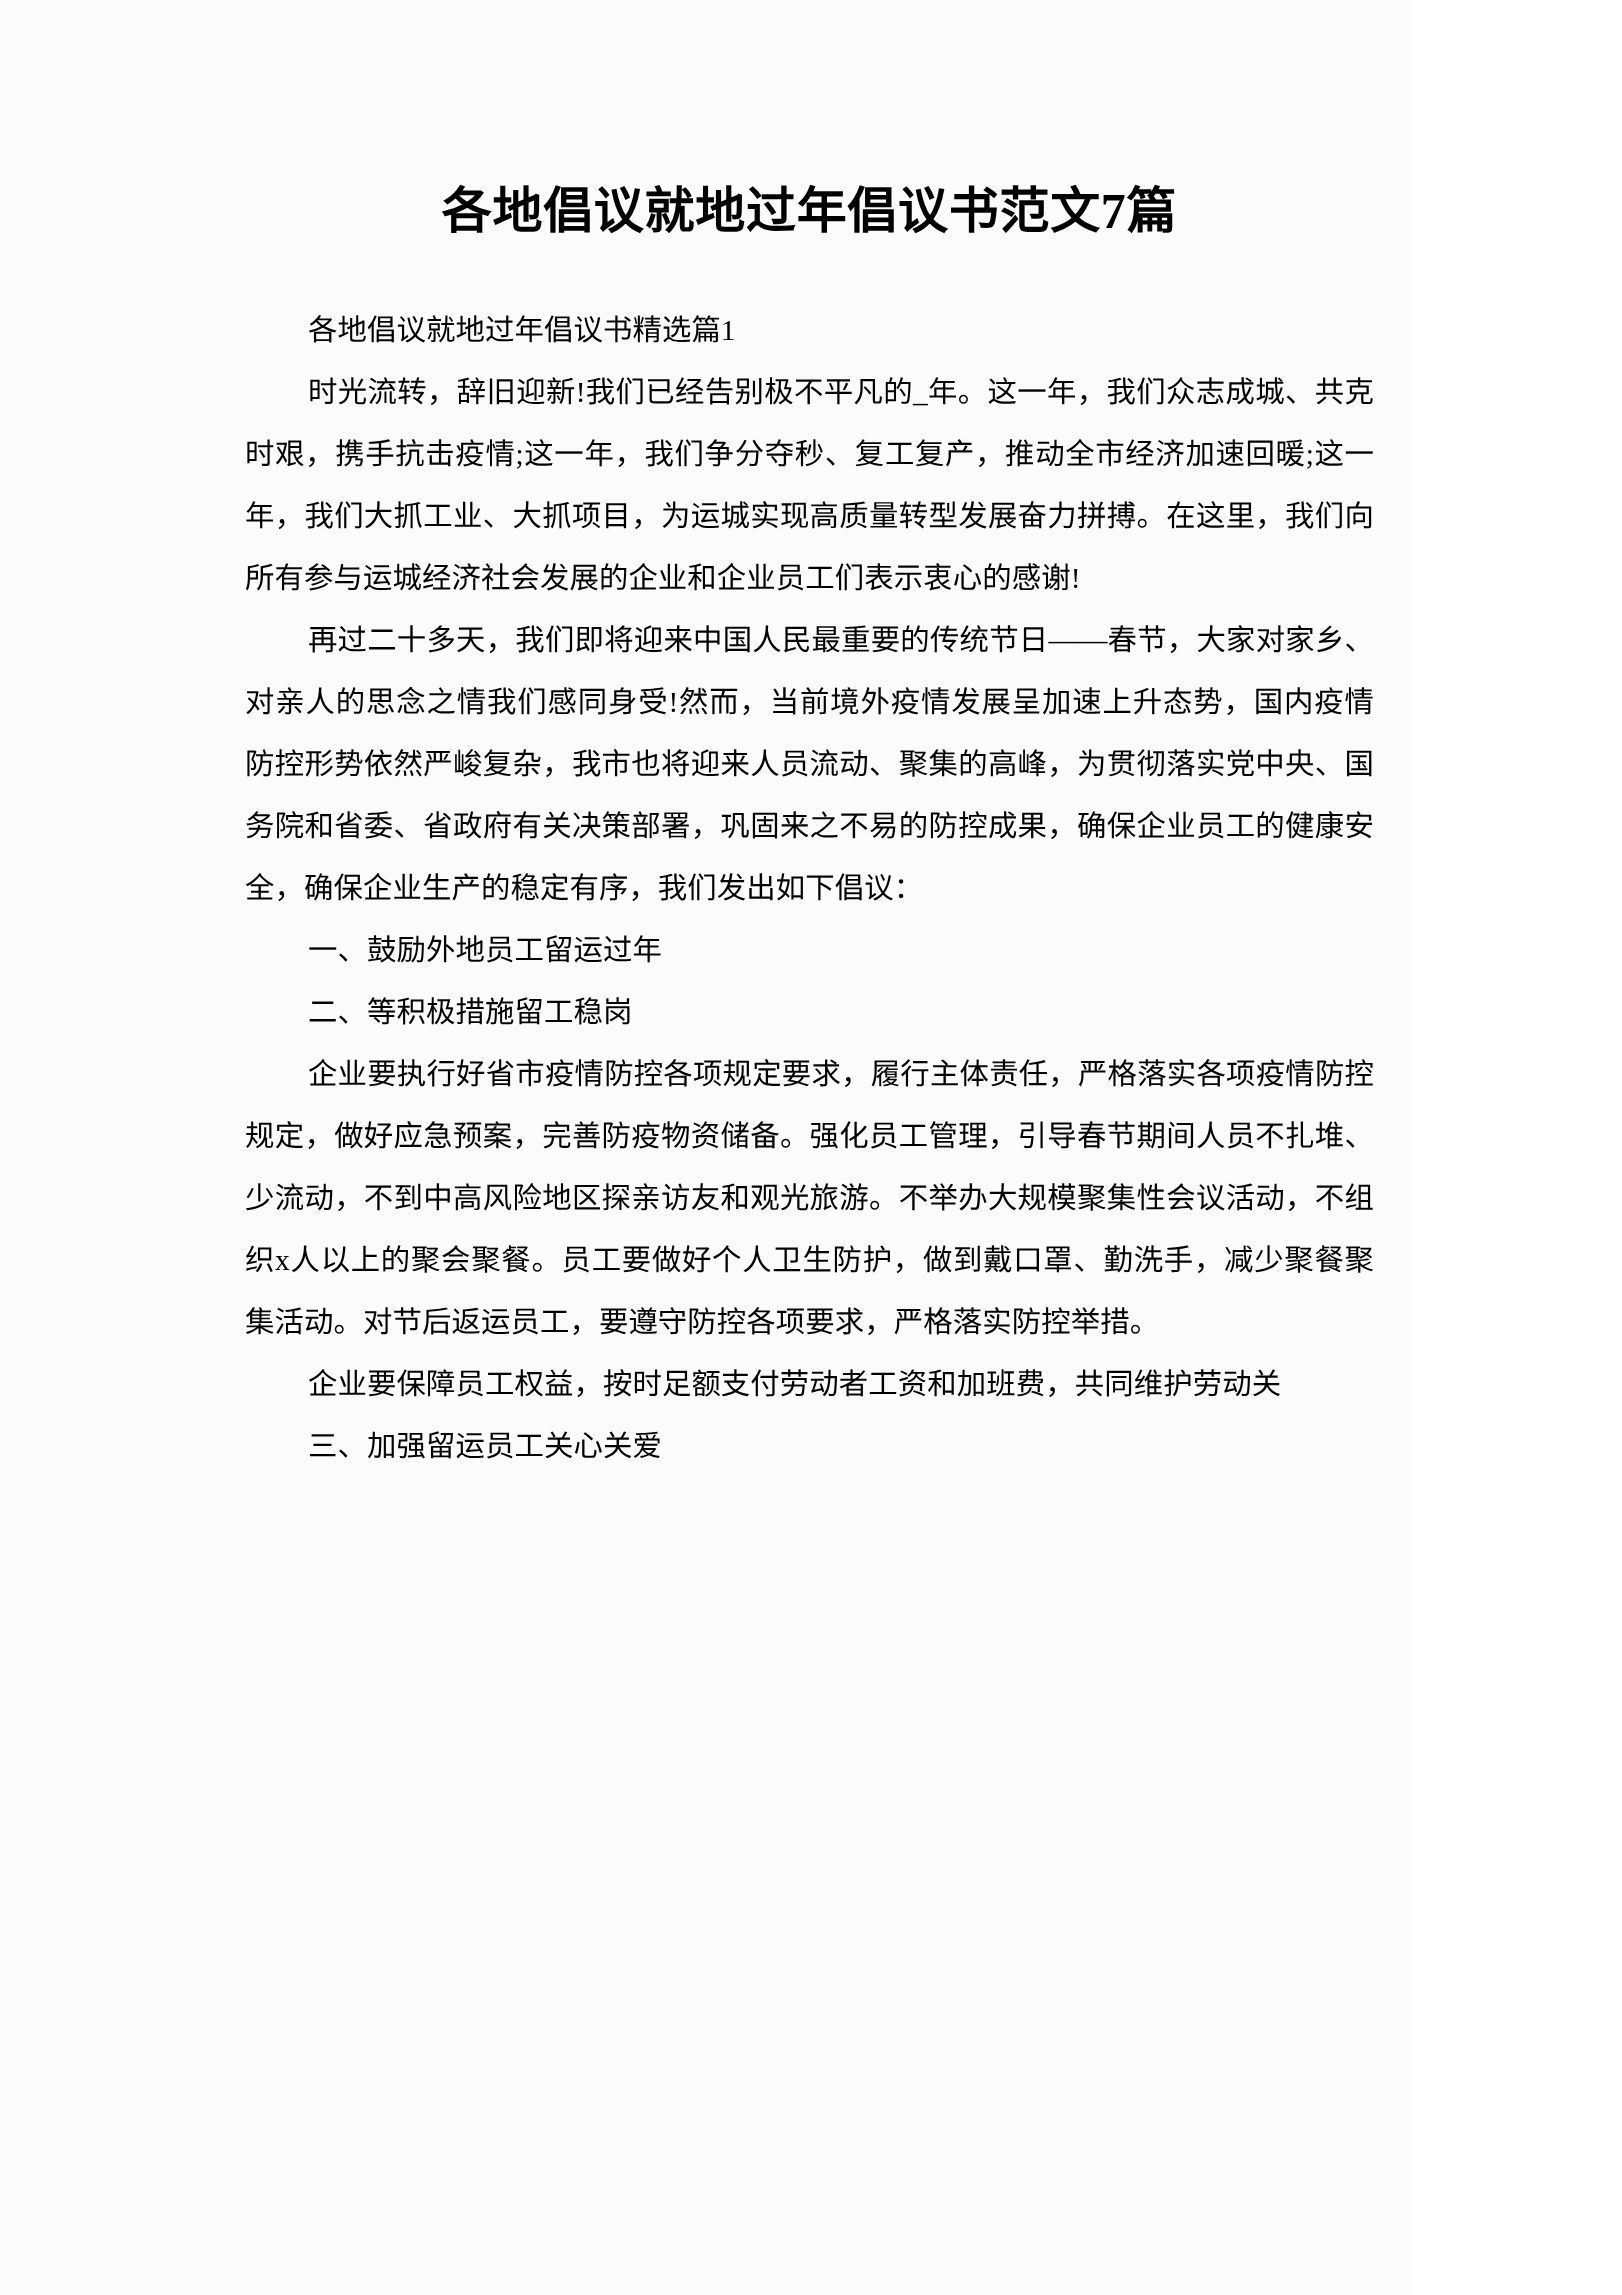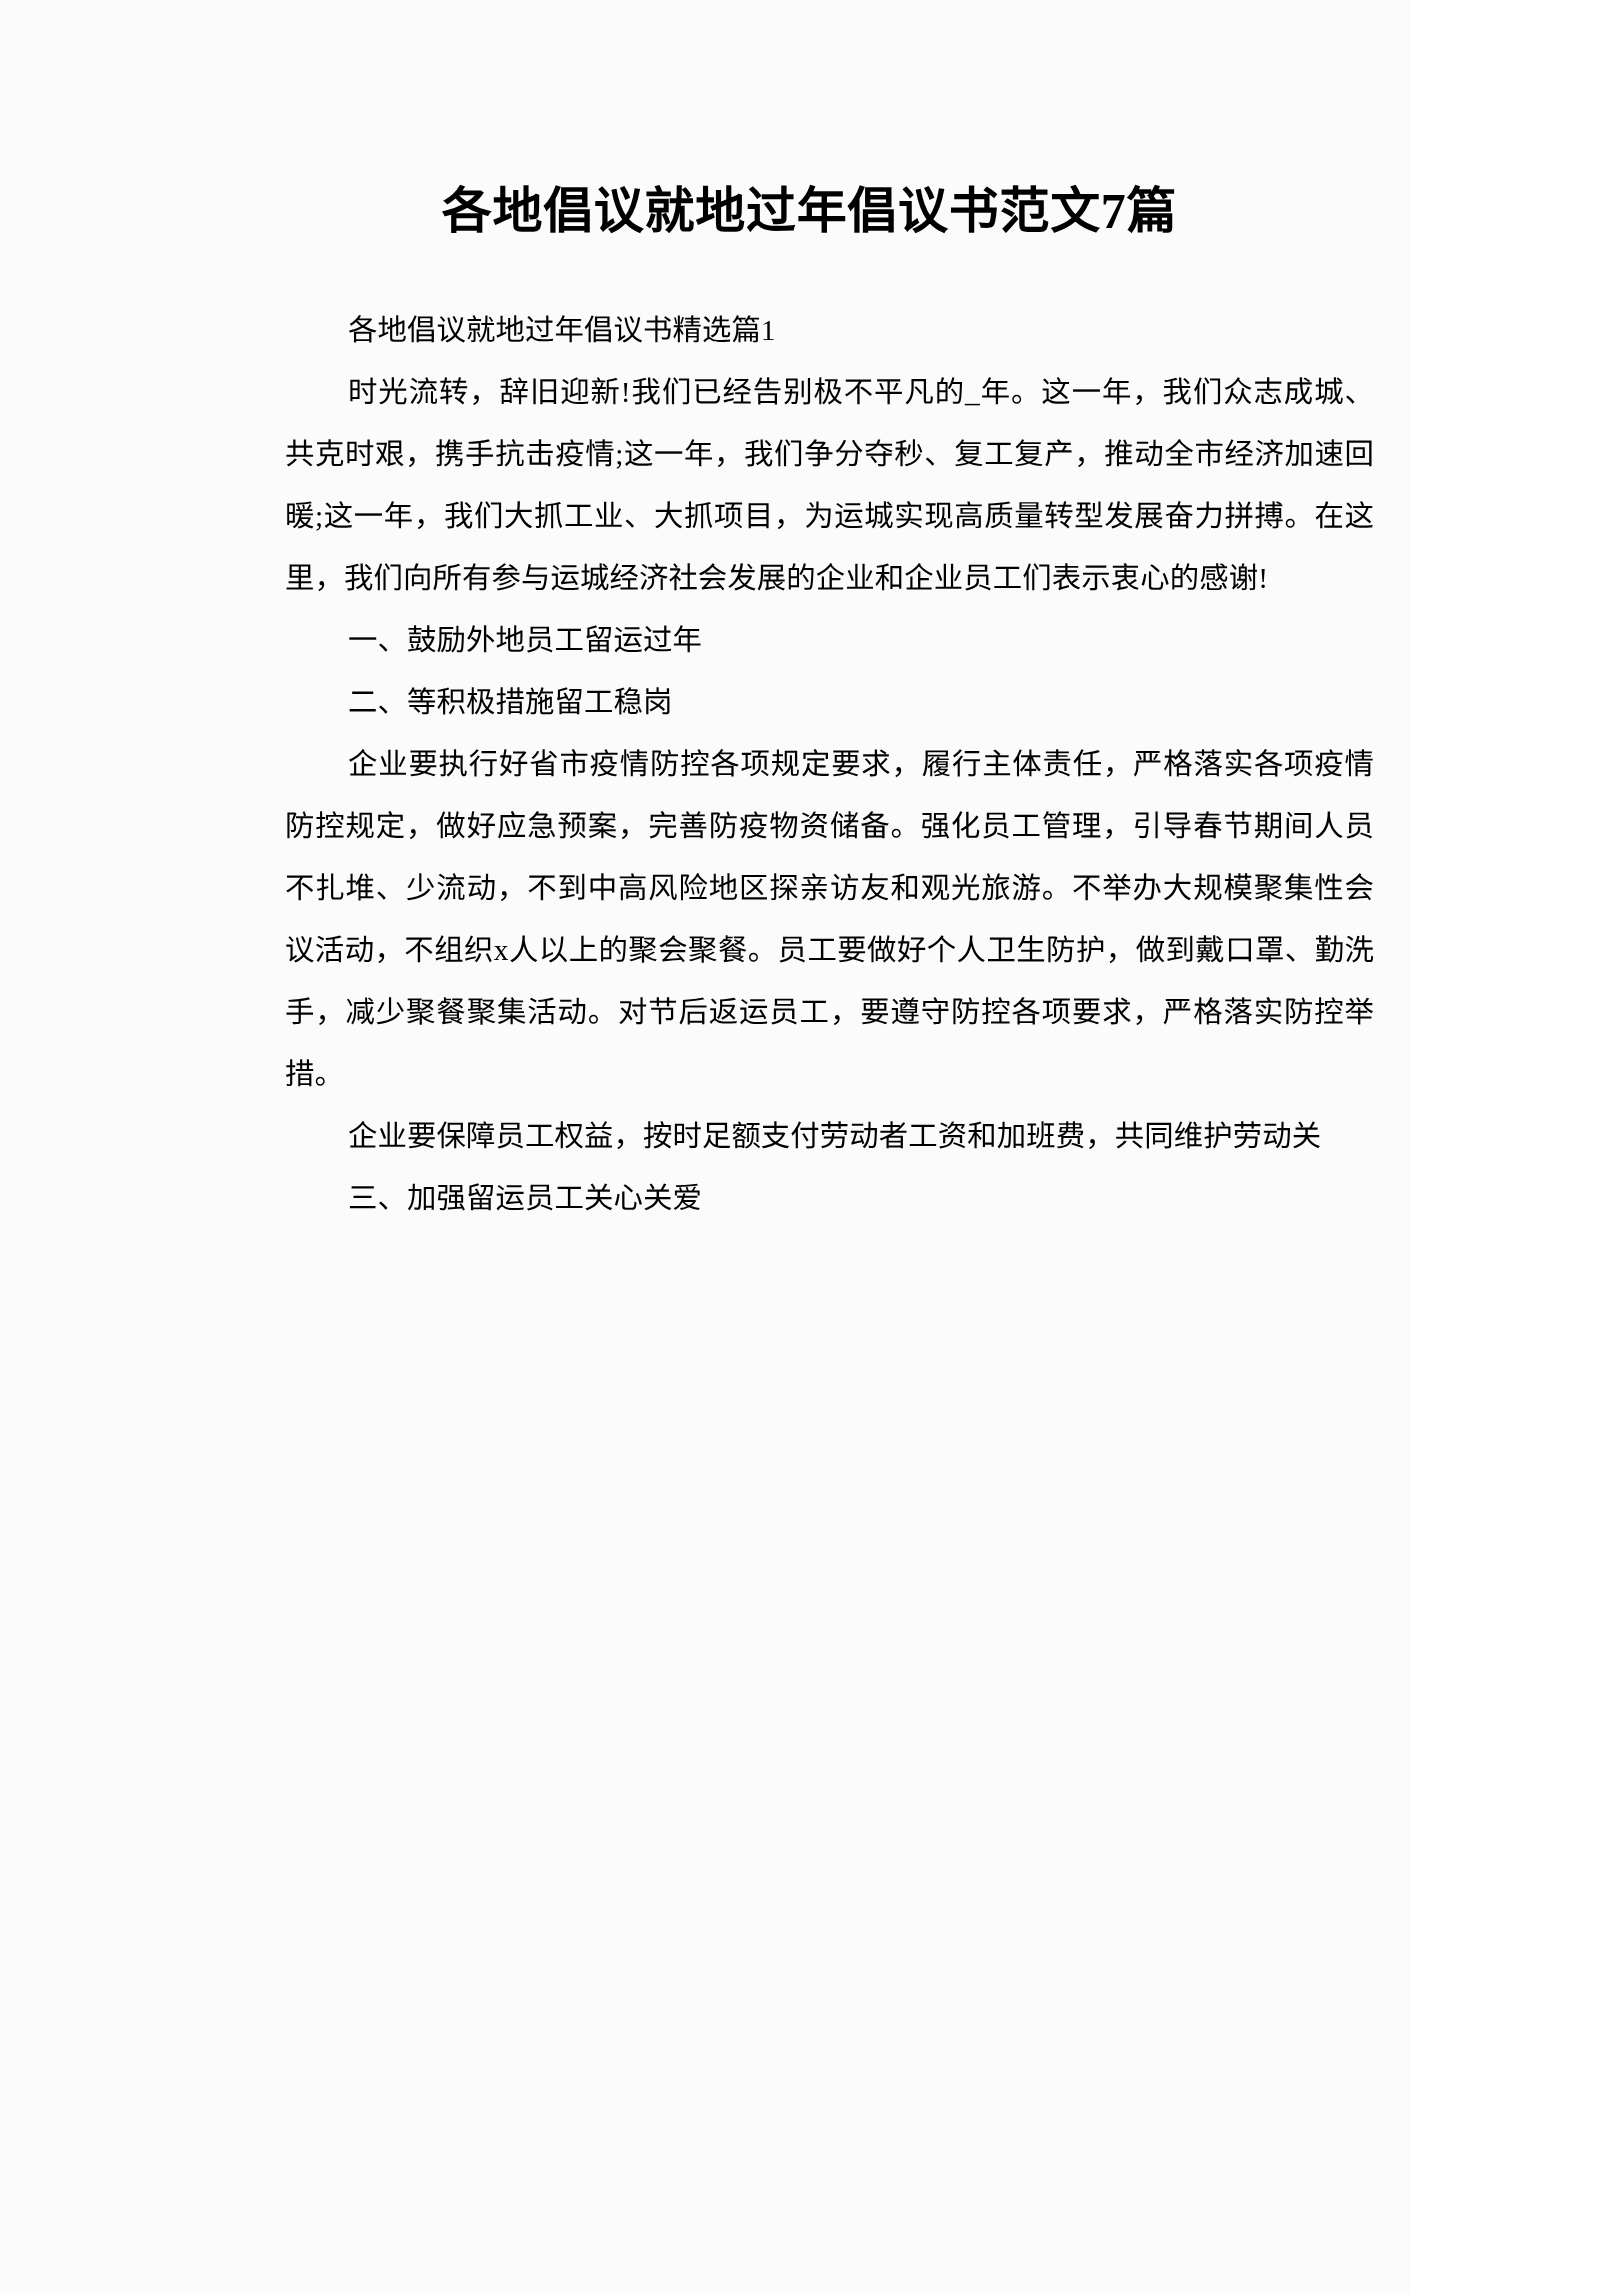--- a/index.html
+++ b/index.html
@@ -32,21 +32,20 @@
     line-height: 1.0;
     letter-spacing: 0.7px;
     text-align: center;
     margin: 0;
     padding-top: 186px;
     padding-bottom: 0;
     white-space: nowrap;
   }
   .body-block {
     margin-top: 63px;
-    margin-left: 40px;
   }
   p.para {
     font-size: 29.4px;
     line-height: 62px;
     margin: 0 0 0 0;
     text-align: justify;
     text-justify: inter-ideograph;
     letter-spacing: 0.1px;
     word-break: break-all;
   }
@@ -69,20 +68,21 @@
 
     <h1 class="doc-title">各地倡议就地过年倡议书范文7篇</h1>
 
     <div class="body-block">
 
       <p class="para indent">各地倡议就地过年倡议书精选篇1</p>
 
 
       <p class="para indent">时光流转，辞旧迎新!我们已经告别极不平凡的_年。这一年，我们众志成城、共克时艰，携手抗击疫情;这一年，我们争分夺秒、复工复产，推动全市经济加速回暖;这一年，我们大抓工业、大抓项目，为运城实现高质量转型发展奋力拼搏。在这里，我们向所有参与运城经济社会发展的企业和企业员工们表示衷心的感谢!</p>
 
+      <p class="para indent">再过二十多天，我们即将迎来中国人民最重要的传统节日——春节，大家对家乡、对亲人的思念之情我们感同身受!然而，当前境外疫情发展呈加速上升态势，国内疫情防控形势依然严峻复杂，我市也将迎来人员流动、聚集的高峰，为贯彻落实党中央、国务院和省委、省政府有关决策部署，巩固来之不易的防控成果，确保企业员工的健康安全，确保企业生产的稳定有序，我们发出如下倡议：</p>
 
       <p class="para heading-line">一、鼓励外地员工留运过年</p>
 
 
       <p class="para heading-line">二、等积极措施留工稳岗</p>
 
       <p class="para indent">企业要执行好省市疫情防控各项规定要求，履行主体责任，严格落实各项疫情防控规定，做好应急预案，完善防疫物资储备。强化员工管理，引导春节期间人员不扎堆、少流动，不到中高风险地区探亲访友和观光旅游。不举办大规模聚集性会议活动，不组织x人以上的聚会聚餐。员工要做好个人卫生防护，做到戴口罩、勤洗手，减少聚餐聚集活动。对节后返运员工，要遵守防控各项要求，严格落实防控举措。</p>
 
       <p class="para indent">企业要保障员工权益，按时足额支付劳动者工资和加班费，共同维护劳动关</p>
 

